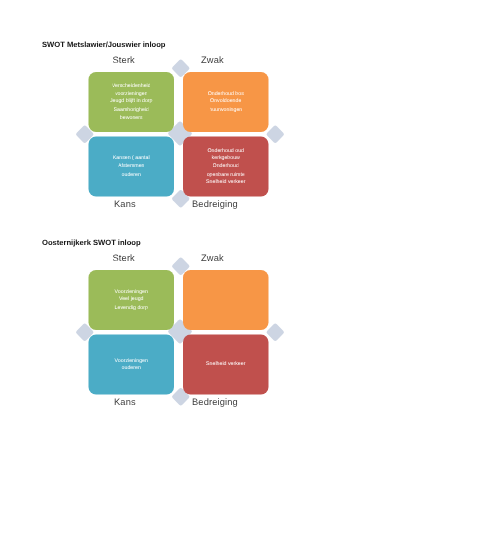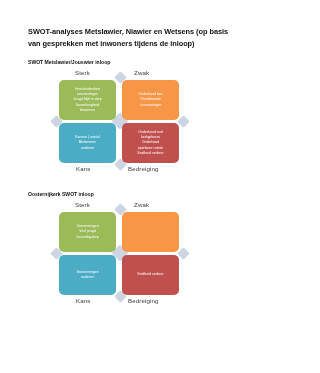--- a/index.html
+++ b/index.html
@@ -130,21 +130,20 @@
     border-radius: 1.5px;
   }
   .spacer-2 { height: 16px; }
 </style>
 </head>
 <body>
 
 <div class="page">
   <div class="content">
 
-    <h1 class="doc-title">SWOT-analyses Metslawier, Niawier en Wetsens (op basis van gesprekken met inwoners tijdens de inloop)</h1>
 
     <div class="section">
       <div class="section-heading">SWOT Metslawier/Jouswier inloop</div>
 
       <div class="matrix-wrap">
         <div class="axis-row">
           <span class="axis-label axis-top-left">Sterk</span>
           <span class="axis-label axis-top-right">Zwak</span>
         </div>
 

